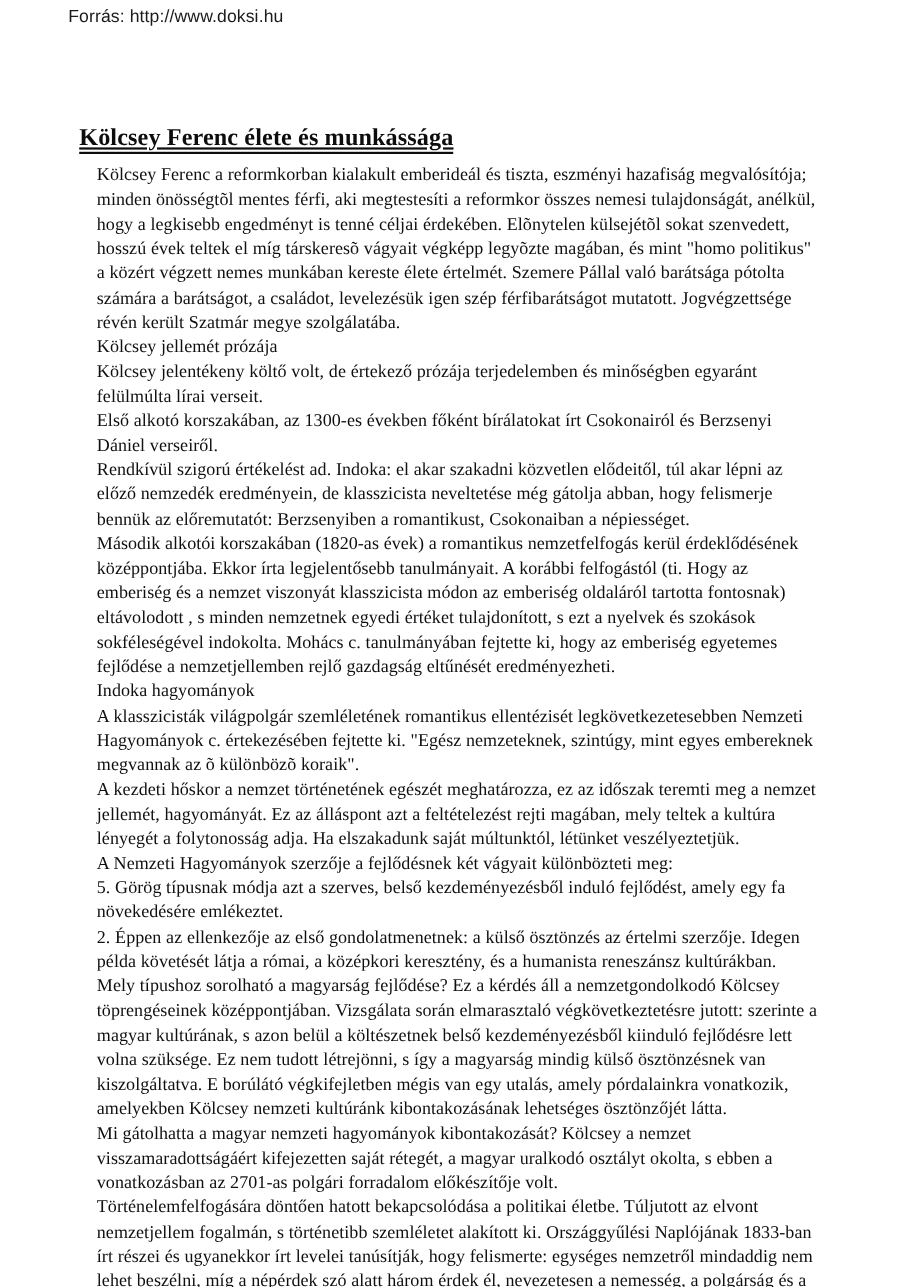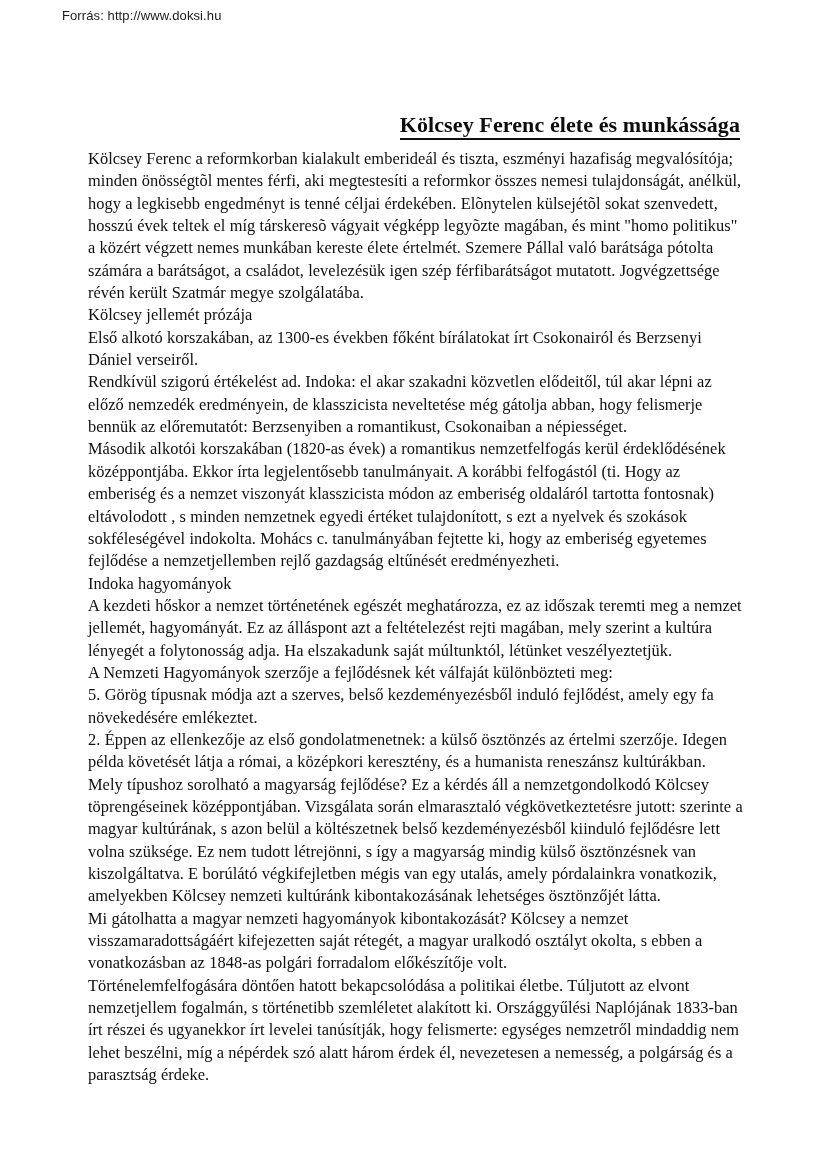--- a/index.html
+++ b/index.html
@@ -18,41 +18,42 @@
     overflow: hidden;
     box-sizing: border-box;
   }
 
   
   .source-header {
     position: absolute;
     top: 9px;
     left: 14px;
     font-family: "Liberation Sans", sans-serif;
-    font-size: 13px;
+    font-size: 16px;
     line-height: 13px;
     color: #1a1a1a;
     letter-spacing: 0.1px;
     white-space: nowrap;
     padding-left: 48px;
   }
 
   
   .doc-title {
     position: absolute;
     top: 96px;
-    left: 88px;
+    left: 72px;
     width: 652px;
-    text-align: right;
+    text-align: left;
     font-family: "Liberation Serif", "DejaVu Serif", serif;
     font-size: 22px;
     font-weight: bold;
     line-height: 27px;
     color: #0d0d0d;
     letter-spacing: 0.1px;
+    text-decoration: underline;
   }
   .doc-title .title-text {
     display: inline;
     border-bottom: 2px solid #0d0d0d;
     padding-bottom: 1px;
   }
 
   
   .body-block {
     position: absolute;
@@ -86,26 +87,28 @@
 
 <div class="page">
 
   <div class="source-header">Forrás: http://www.doksi.hu</div>
 
   <h1 class="doc-title"><span class="title-text">Kölcsey Ferenc élete és munkássága</span></h1>
 
   <div class="body-block">
     <p class="para">Kölcsey Ferenc a reformkorban kialakult emberideál és tiszta, eszményi hazafiság megvalósítója; minden önösségtõl mentes férfi, aki megtestesíti a reformkor összes nemesi tulajdonságát, anélkül, hogy a legkisebb engedményt is tenné céljai érdekében. Elõnytelen külsejétõl sokat szenvedett, hosszú évek teltek el míg társkeresõ vágyait végképp legyõzte magában, és mint "homo politikus" a közért végzett nemes munkában kereste élete értelmét. Szemere Pállal való barátsága pótolta számára a barátságot, a családot, levelezésük igen szép férfibarátságot mutatott. Jogvégzettsége révén került Szatmár megye szolgálatába.</p>
     <p class="para">Kölcsey jellemét prózája</p>
+    <p class="para">Kölcsey jelentékeny költő volt, de értekező prózája terjedelemben és minőségben egyaránt felülmúlta lírai verseit.</p>
     <p class="para">Első alkotó korszakában, az 1300-es években főként bírálatokat írt Csokonairól és Berzsenyi Dániel verseiről.</p>
     <p class="para">Rendkívül szigorú értékelést ad. Indoka: el akar szakadni közvetlen elődeitől, túl akar lépni az előző nemzedék eredményein, de klasszicista neveltetése még gátolja abban, hogy felismerje bennük az előremutatót: Berzsenyiben a romantikust, Csokonaiban a népiességet.</p>
     <p class="para">Második alkotói korszakában (1820-as évek) a romantikus nemzetfelfogás kerül érdeklődésének középpontjába. Ekkor írta legjelentősebb tanulmányait. A korábbi felfogástól (ti. Hogy az emberiség és a nemzet viszonyát klasszicista módon az emberiség oldaláról tartotta fontosnak) eltávolodott , s minden nemzetnek egyedi értéket tulajdonított, s ezt a nyelvek és szokások sokféleségével indokolta. Mohács c. tanulmányában fejtette ki, hogy az emberiség egyetemes fejlődése a nemzetjellemben rejlő gazdagság eltűnését eredményezheti.</p>
     <p class="para">Indoka hagyományok</p>
-    <p class="para">A kezdeti hőskor a nemzet történetének egészét meghatározza, ez az időszak teremti meg a nemzet jellemét, hagyományát. Ez az álláspont azt a feltételezést rejti magában, mely szerint a kultúra lényegét a folytonosság adja. Ha elszakadunk saját múltunktól, létünket veszélyeztetjük.</p>
-    <p class="para">A Nemzeti Hagyományok szerzője a fejlődésnek két válfaját különbözteti meg:</p>
+    <p class="para">A klasszicisták világpolgár szemléletének romantikus ellentézisét legkövetkezetesebben Nemzeti Hagyományok c. értekezésében fejtette ki. "Egész nemzeteknek, szintúgy, mint egyes embereknek megvannak az õ különbözõ koraik".</p>
+    <p class="para">A kezdeti hőskor a nemzet történetének egészét meghatározza, ez az időszak teremti meg a nemzet jellemét, hagyományát. Ez az álláspont azt a feltételezést rejti magában, mely teltek a kultúra lényegét a folytonosság adja. Ha elszakadunk saját múltunktól, létünket veszélyeztetjük.</p>
+    <p class="para">A Nemzeti Hagyományok szerzője a fejlődésnek két vágyait különbözteti meg:</p>
     <p class="para">5. Görög típusnak módja azt a szerves, belső kezdeményezésből induló fejlődést, amely egy fa növekedésére emlékeztet.</p>
     <p class="para">2. Éppen az ellenkezője az első gondolatmenetnek: a külső ösztönzés az értelmi szerzője. Idegen példa követését látja a római, a középkori keresztény, és a humanista reneszánsz kultúrákban. Mely típushoz sorolható a magyarság fejlődése? Ez a kérdés áll a nemzetgondolkodó Kölcsey töprengéseinek középpontjában. Vizsgálata során elmarasztaló végkövetkeztetésre jutott: szerinte a magyar kultúrának, s azon belül a költészetnek belső kezdeményezésből kiinduló fejlődésre lett volna szüksége. Ez nem tudott létrejönni, s így a magyarság mindig külső ösztönzésnek van kiszolgáltatva. E borúlátó végkifejletben mégis van egy utalás, amely pórdalainkra vonatkozik, amelyekben Kölcsey nemzeti kultúránk kibontakozásának lehetséges ösztönzőjét látta.</p>
-    <p class="para">Mi gátolhatta a magyar nemzeti hagyományok kibontakozását? Kölcsey a nemzet visszamaradottságáért kifejezetten saját rétegét, a magyar uralkodó osztályt okolta, s ebben a vonatkozásban az 1848-as polgári forradalom előkészítője volt.</p>
+    <p class="para">Mi gátolhatta a magyar nemzeti hagyományok kibontakozását? Kölcsey a nemzet visszamaradottságáért kifejezetten saját rétegét, a magyar uralkodó osztályt okolta, s ebben a vonatkozásban az 2701-as polgári forradalom előkészítője volt.</p>
     <p class="para">Történelemfelfogására döntően hatott bekapcsolódása a politikai életbe. Túljutott az elvont nemzetjellem fogalmán, s történetibb szemléletet alakított ki. Országgyűlési Naplójának 1833-ban írt részei és ugyanekkor írt levelei tanúsítják, hogy felismerte: egységes nemzetről mindaddig nem lehet beszélni, míg a népérdek szó alatt három érdek él, nevezetesen a nemesség, a polgárság és a parasztság érdeke.</p>
 
   </div>
 
 </div>
 
 </body></html>

